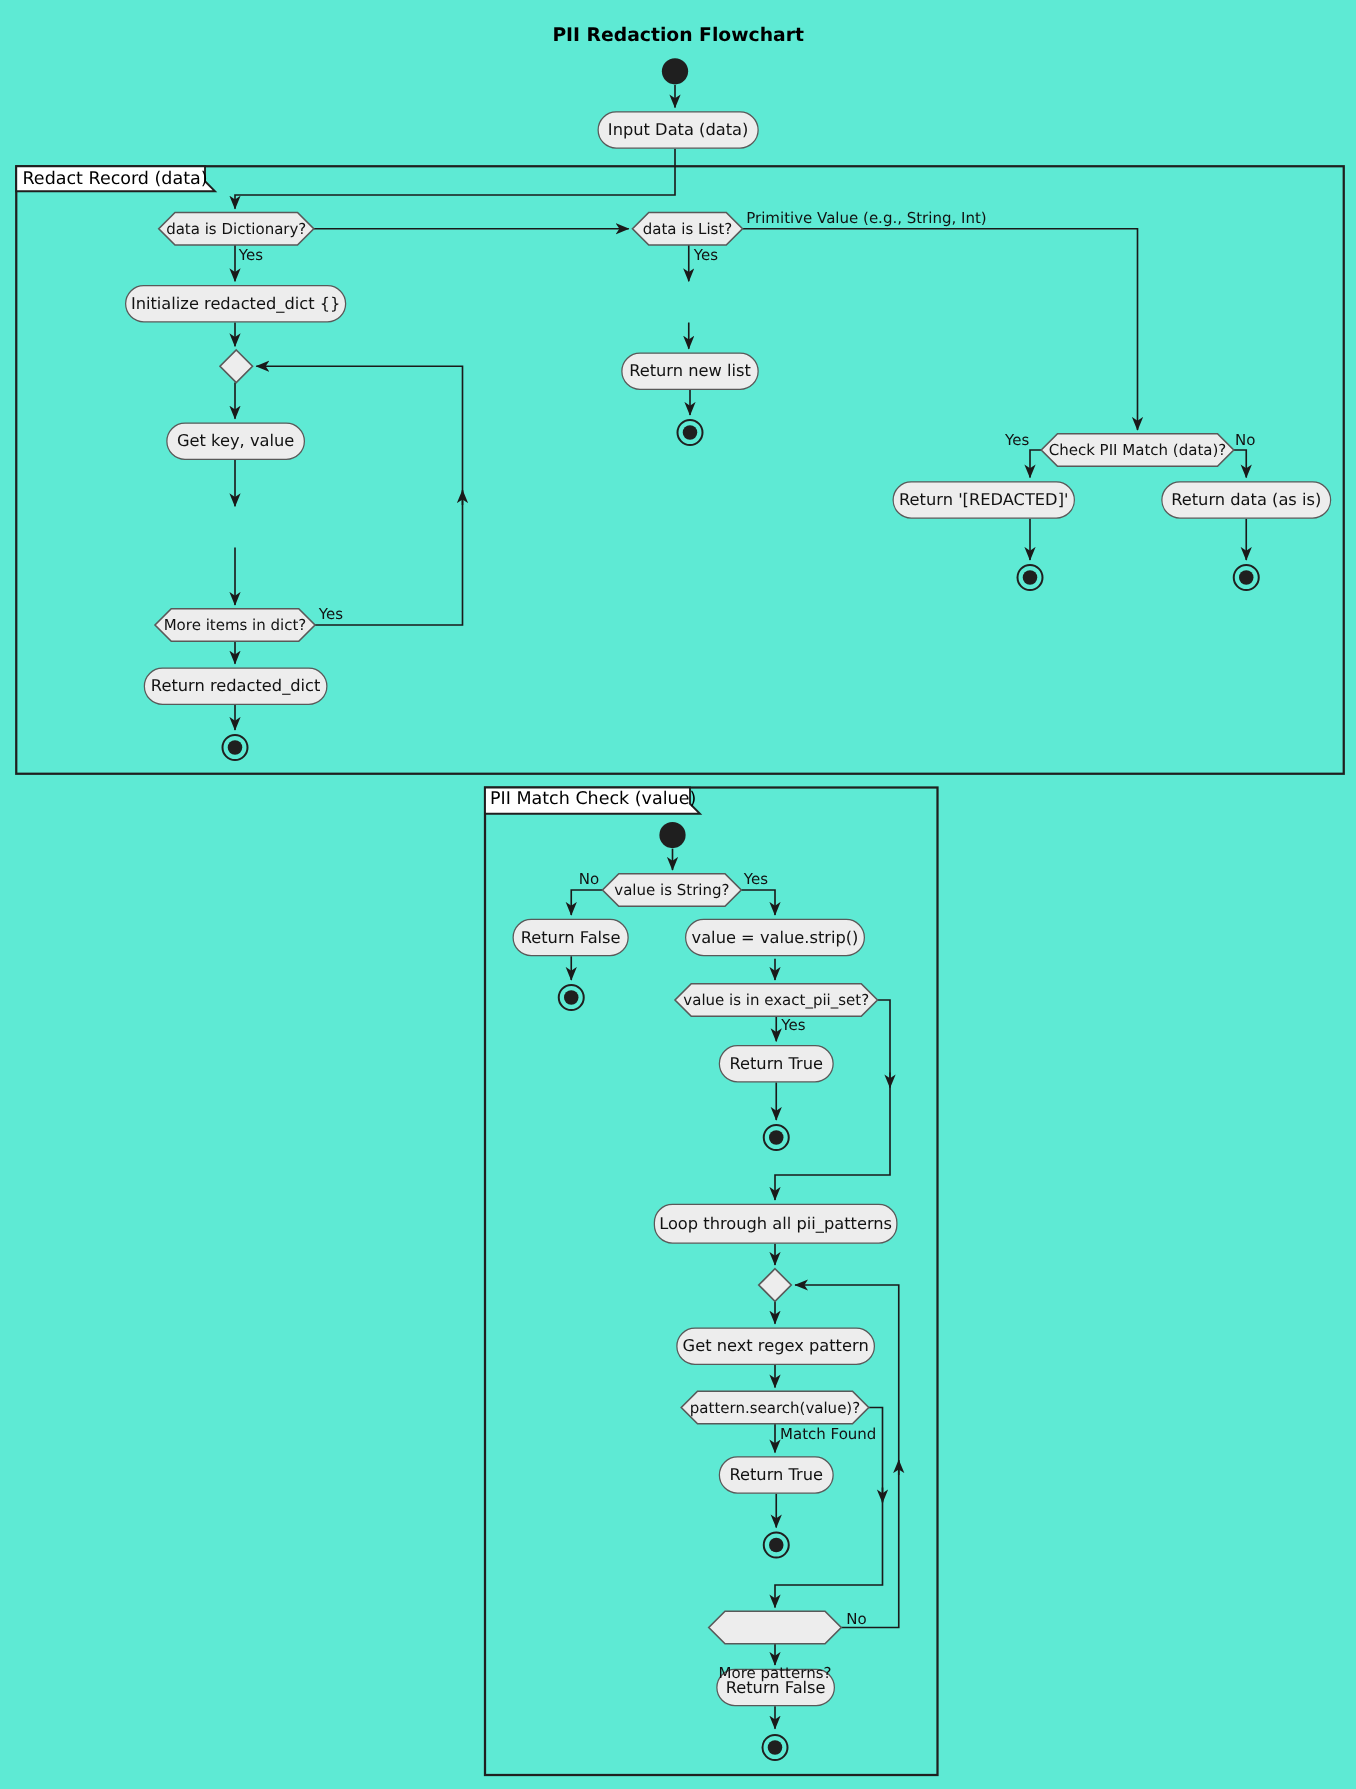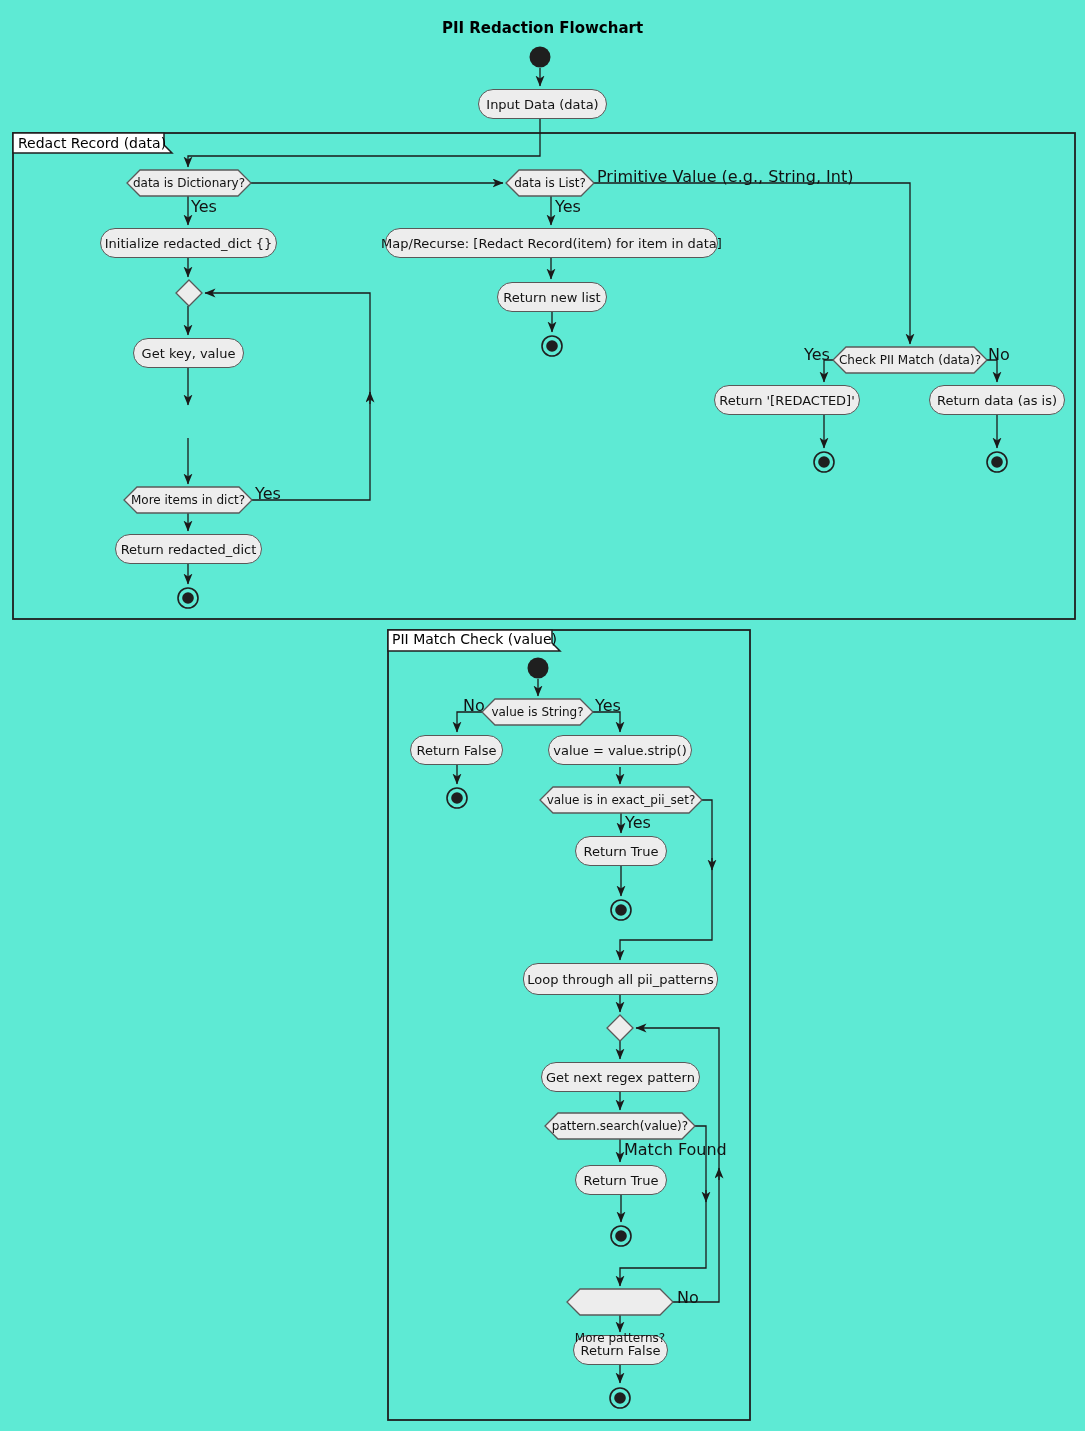--- a/index.html
+++ b/index.html
@@ -16,21 +16,21 @@
   .node{
     position:absolute;display:flex;align-items:center;justify-content:center;
     background:#ededed;border:1.4px solid #595959;border-radius:15px;
     font-size:13px;white-space:nowrap;box-sizing:border-box;color:#121212;
   }
   .hexlabel{
     position:absolute;display:flex;align-items:center;justify-content:center;
     font-size:12px;white-space:nowrap;color:#121212;
   }
   .elabel{
-    position:absolute;font-size:16px;white-space:nowrap;color:#121212;
+    position:absolute;font-size:12px;white-space:nowrap;color:#121212;
   }
   .tab-label{
     position:absolute;font-size:14px;white-space:nowrap;color:#000;
   }
 </style>
 </head>
 <body>
 
 <div id="canvas">
 
@@ -132,21 +132,20 @@
 
   <div class="title">PII Redaction Flowchart</div>
 
   <div class="tab-label" style="left:18px;top:135px;">Redact Record (data)</div>
   <div class="tab-label" style="left:392px;top:631px;">PII Match Check (value)</div>
 
   <div class="node" style="left:478px;top:89px;width:129px;height:30px;">Input Data (data)</div>
   <div class="node" style="left:100px;top:228px;width:177px;height:30px;">Initialize redacted_dict {}</div>
   <div class="node" style="left:133px;top:338px;width:111px;height:30px;">Get key, value</div>
   <div class="node" style="left:115px;top:534px;width:147px;height:30px;">Return redacted_dict</div>
-  <div class="node" style="left:385px;top:228px;width:333px;height:30px;">Map/Recurse: [Redact Record(item) for item in data]</div>
   <div class="node" style="left:497px;top:282px;width:110px;height:30px;">Return new list</div>
   <div class="node" style="left:714px;top:385px;width:146px;height:30px;">Return '[REDACTED]'</div>
   <div class="node" style="left:929px;top:385px;width:136px;height:30px;">Return data (as is)</div>
   <div class="node" style="left:410px;top:735px;width:93px;height:30px;">Return False</div>
   <div class="node" style="left:548px;top:735px;width:144px;height:30px;">value = value.strip()</div>
   <div class="node" style="left:575px;top:836px;width:92px;height:30px;">Return True</div>
   <div class="node" style="left:523px;top:963px;width:195px;height:32px;">Loop through all pii_patterns</div>
   <div class="node" style="left:541px;top:1062px;width:159px;height:30px;">Get next regex pattern</div>
   <div class="node" style="left:575px;top:1165px;width:92px;height:30px;">Return True</div>
   <div class="node" style="left:573px;top:1335px;width:95px;height:30px;">Return False</div>

